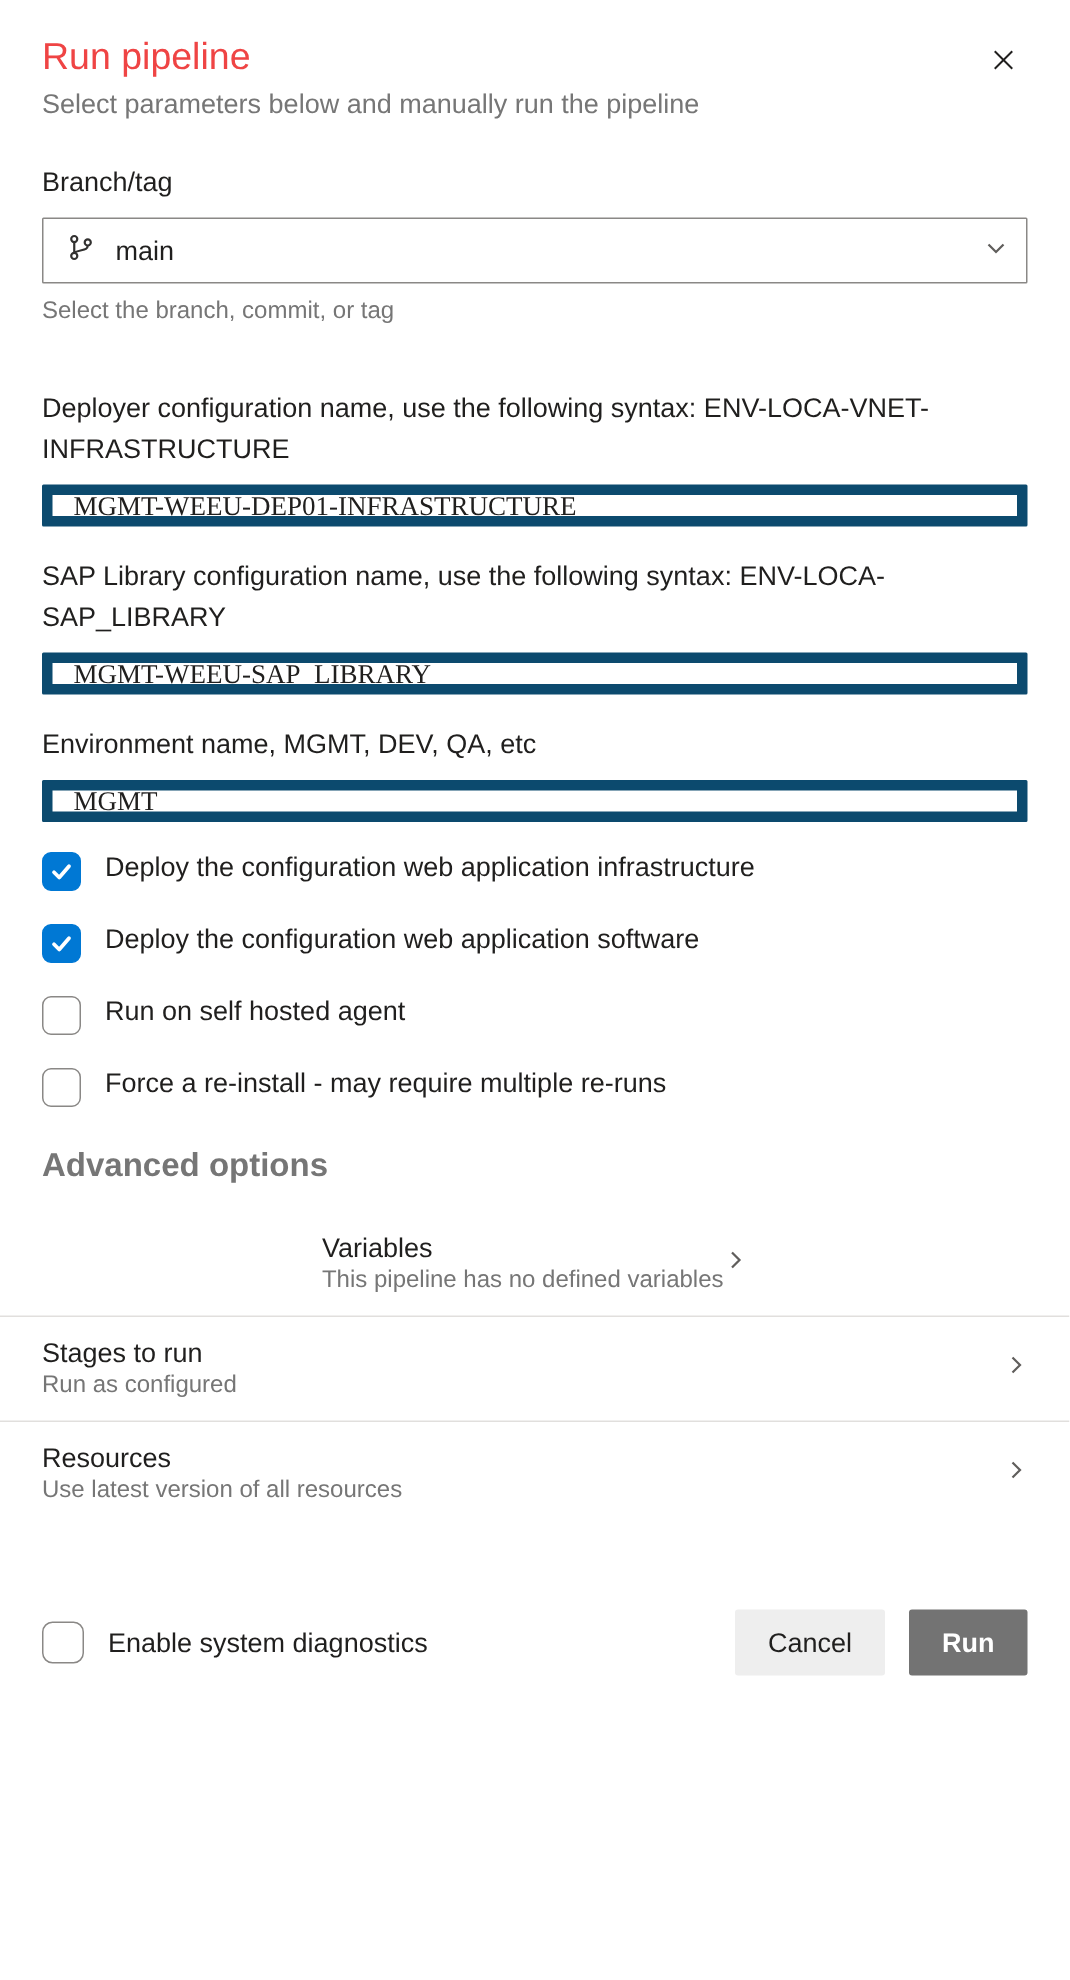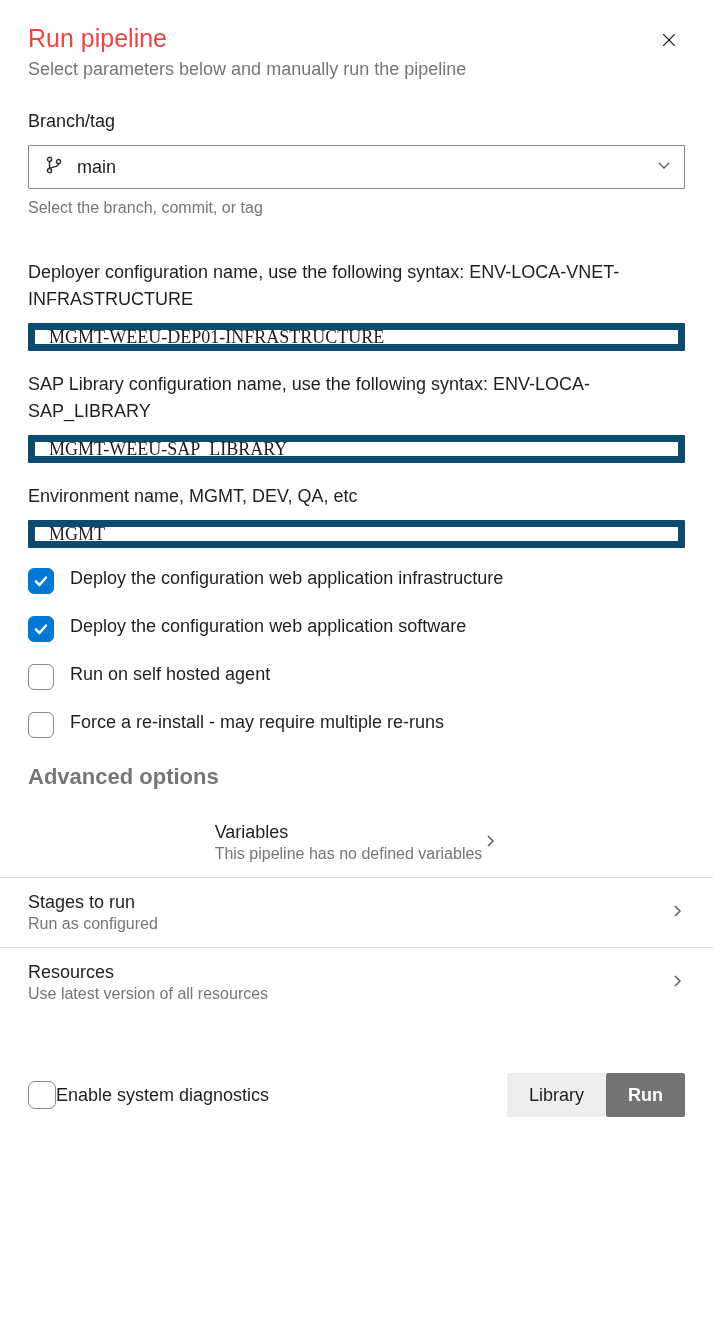--- a/index.html
+++ b/index.html
@@ -106,20 +106,21 @@
     cursor:pointer;
   }
   .adv-item:first-child { border-top: none; justify-content: center; }
   .adv-title { font-size:18px; color:#201f1e; }
   .adv-sub { font-size:16px; color:#767676; margin-top:2px; }
   .adv-chev { color:#605e5c; }
   .adv-chev svg { width:16px; height:16px; }
   .footer {
     margin-top: 56px;
     display:flex; align-items:center;
+    gap:16px;
   }
   .footer .spacer { flex:1; }
   .diag-cbox {
     width:28px; height:28px;
     border-radius:7px;
     border:1.5px solid #8a8886;
     cursor:pointer;
   }
   .diag-label { font-size:18px; color:#201f1e; }
   .btn {
@@ -255,16 +256,16 @@
             <polyline points="6,3 11,8 6,13"></polyline>
           </svg>
       </span>
     </div>
   </div>
 
   <div class="footer">
     <div class="diag-cbox"></div>
     <div class="diag-label">Enable system diagnostics</div>
     <div class="spacer"></div>
-    <button class="btn btn-secondary">Library</button>
+    <button class="btn btn-secondary">Cancel</button>
     <button class="btn btn-primary">Run</button>
   </div>
 </div>
 
 </body></html>

